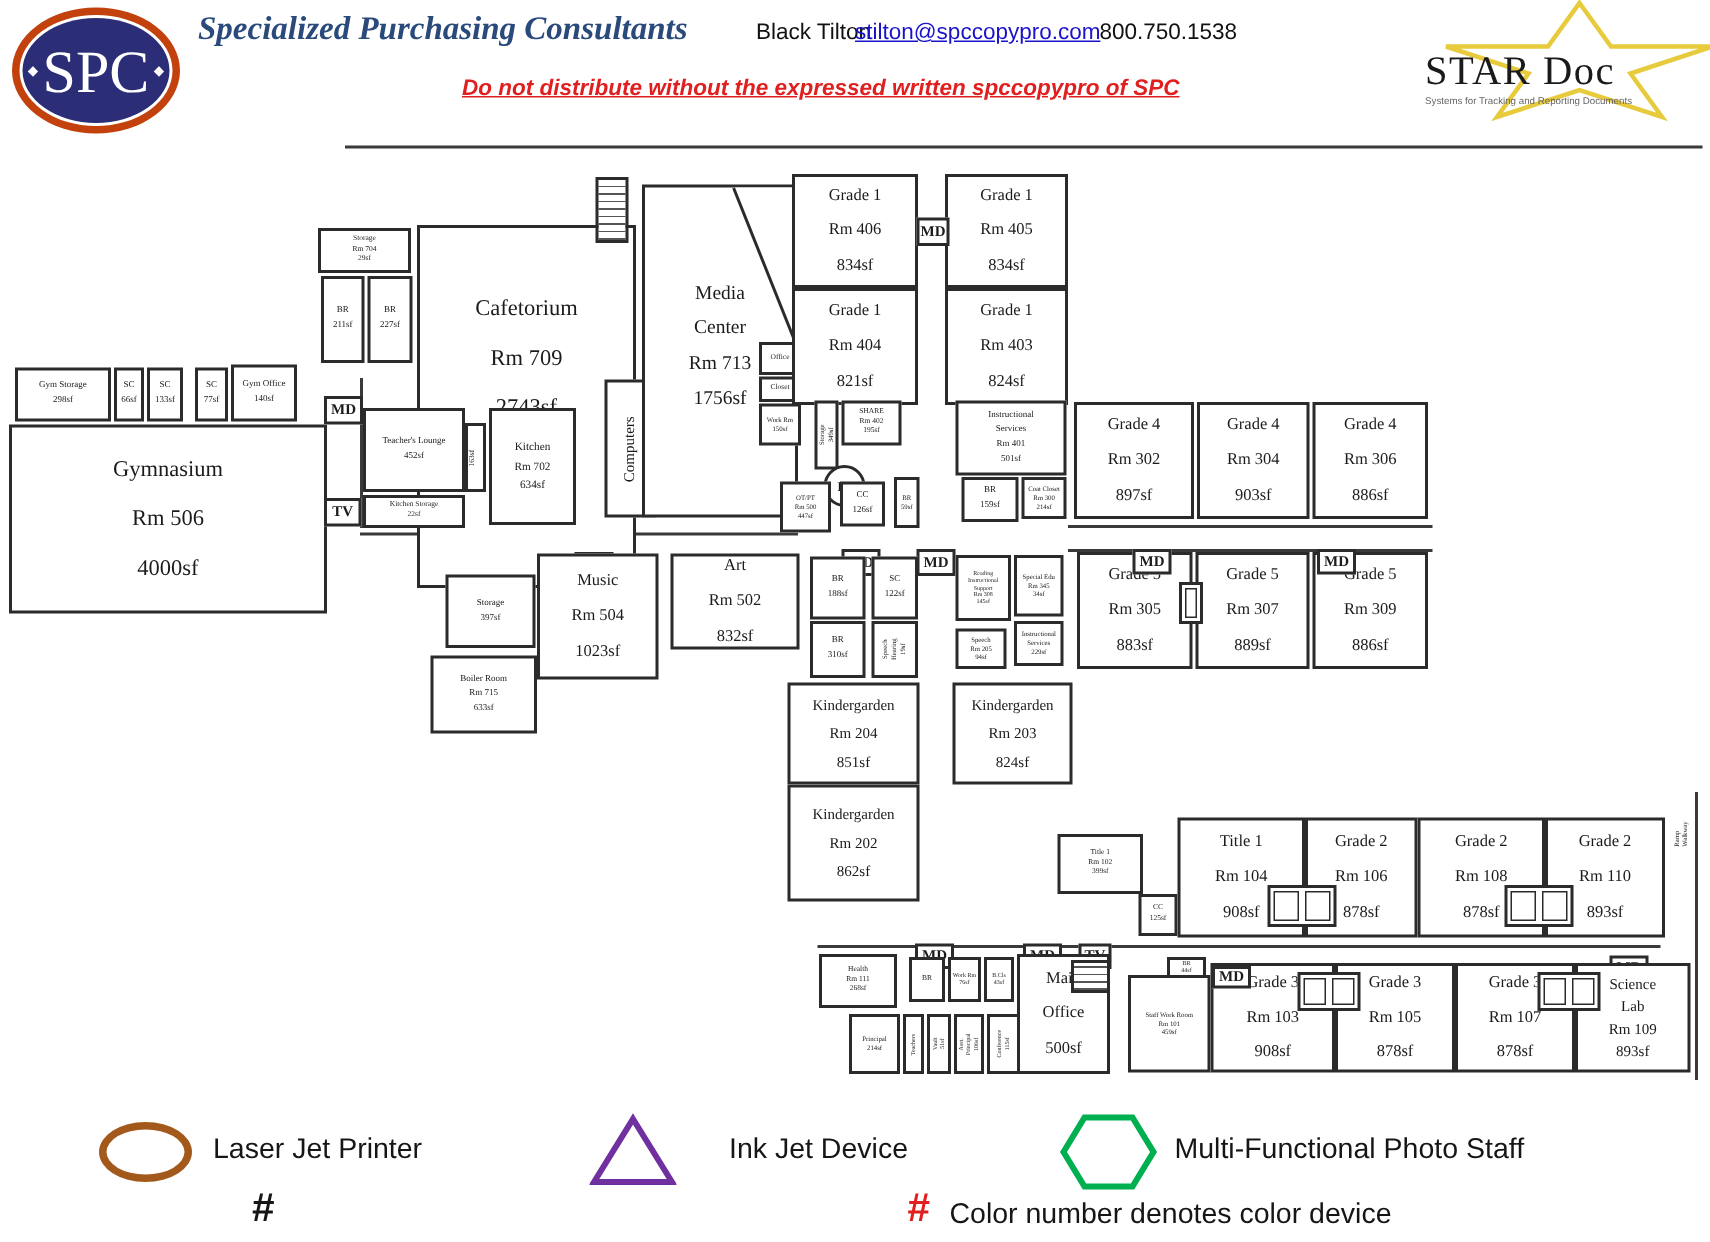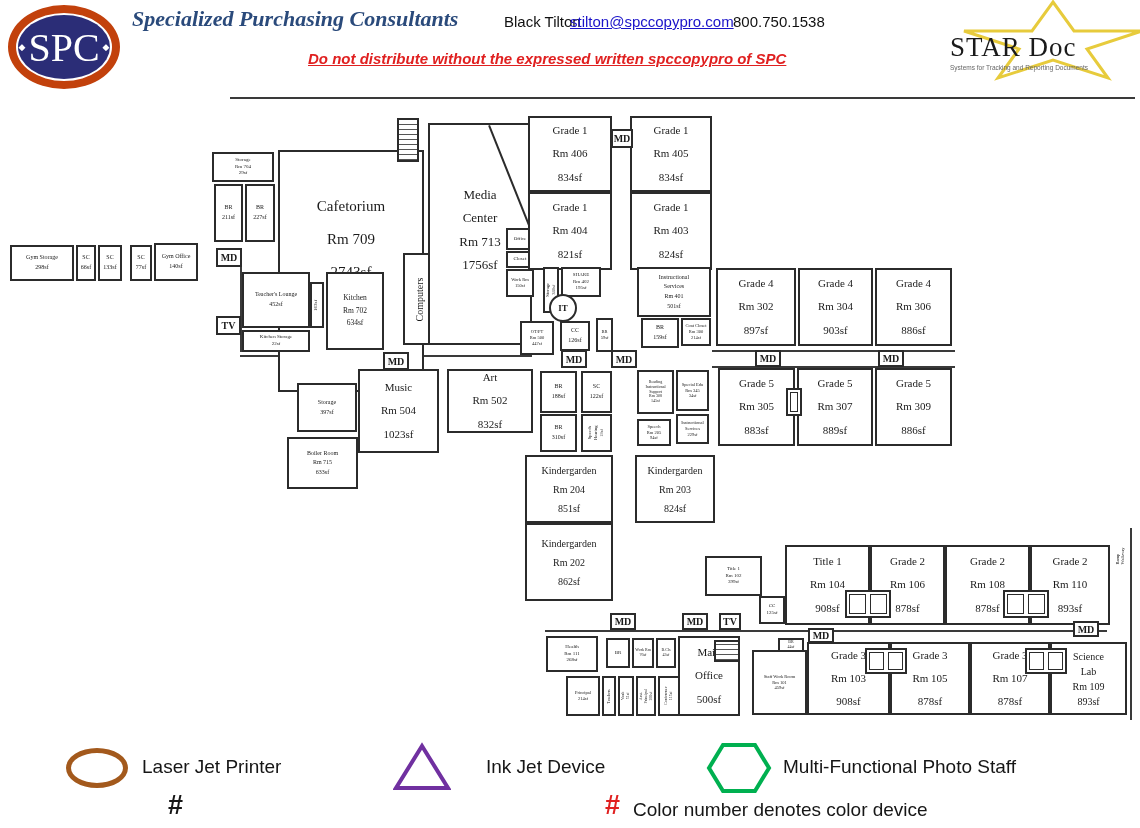--- a/index.html
+++ b/index.html
@@ -1,18 +1,18 @@
 <!DOCTYPE html>
 <html><head>
 <meta charset="utf-8">
 <style>
   html,body{margin:0;padding:0;background:#fff;}
   .page{position:relative;width:1140px;height:828px;background:#fff;overflow:hidden;font-family:"Liberation Sans",sans-serif;}
   
-  .logo-outer{position:absolute;left:8px;top:5px;width:112px;height:84px;border:8px solid #c2410c;border-radius:50%;padding:2px;box-sizing:border-box;background:#fff;}
+  .logo-outer{position:absolute;left:8px;top:5px;width:112px;height:84px;border:5px solid #c2410c;border-radius:50%;padding:2px;box-sizing:border-box;background:#fff;}
   .logo-inner{width:100%;height:100%;border-radius:50%;background:#2b2d77;color:#fff;display:flex;align-items:center;justify-content:center;font-family:"Liberation Serif",serif;font-size:40px;}
   .logo-inner::before,.logo-inner::after{content:"◆";font-size:9px;margin:0 3px;}
   .company{position:absolute;left:132px;top:6px;font-family:"Liberation Serif",serif;font-style:italic;font-weight:bold;font-size:22px;color:#2a4a7b;}
   .contact{position:absolute;top:13px;font-size:15px;color:#111;}
   .contact a{color:#1a12c9;text-decoration:underline;}
   .notice{position:absolute;left:308px;top:50px;font-size:15px;font-weight:bold;font-style:italic;color:#e02020;text-decoration:underline;}
   .star-svg{position:absolute;left:938px;top:0;}
   .spc-box{position:absolute;left:838px;top:30px;width:105px;height:44px;background:#161616;color:#fff;text-align:center;box-sizing:border-box;padding-top:4px;}
   .spc-box .b1{font-family:"Liberation Serif",serif;font-size:21px;letter-spacing:3px;line-height:1.1;}
   .spc-box .b2{font-size:4.5px;color:#aaa;letter-spacing:.4px;}
@@ -24,21 +24,21 @@
   .f16{font-size:15px;line-height:2.2;}
   .f13{font-size:13px;line-height:1.8;}
   .f11{font-size:11px;line-height:2.1;}
   .f10{font-size:10px;line-height:1.9;}
   .f7{font-size:7.5px;line-height:1.7;}
   .f6{font-size:6px;line-height:1.6;}
   .f5{font-size:5px;line-height:1.35;}
   .f45{font-size:4.5px;line-height:1.3;}
   .f4{font-size:4px;line-height:1.2;}
   .vert .lbl{transform:rotate(-90deg);white-space:pre-line;}
-  .marker{position:absolute;border:2px solid #2b2b2b;background:#fff;box-sizing:border-box;display:flex;align-items:center;justify-content:center;font:bold 10px "Liberation Serif",serif;color:#1b1b1b;}
+  .marker{position:absolute;border:2px solid #2b2b2b;background:#fff;box-sizing:border-box;display:flex;align-items:center;justify-content:center;font:bold 10px "Liberation Serif",serif;color:#1b1b1b;margin-top:16px;}
   .circle{border-radius:50%;font-size:9px;}
   .wall{position:absolute;background:#3a3a3a;}
   .hatch{position:absolute;border:2px solid #2b2b2b;box-sizing:border-box;background:repeating-linear-gradient(0deg,#555 0 1px,#fff 1px 5px);}
   .cubby{position:absolute;border:2px solid #2b2b2b;box-sizing:border-box;background:#fff;display:flex;}
   .cubby i{flex:1;border:1.5px solid #2b2b2b;margin:2px;}
   .cubby.v{flex-direction:column;}
   .tri-mask{position:absolute;left:490px;top:125px;width:0;height:0;border-top:105px solid #fff;border-left:42px solid transparent;}
   .diag{position:absolute;left:490px;top:125px;width:113px;border-top:2px solid #2b2b2b;transform:rotate(68.2deg);transform-origin:0 0;}
   .plain{position:absolute;display:flex;align-items:center;justify-content:center;font-family:"Liberation Serif",serif;color:#1b1b1b;}
   
@@ -78,20 +78,23 @@
   <div class="room f6" style="left:10px;top:245px;width:64px;height:36px">Gym Storage
 298sf</div>
   <div class="room f6" style="left:76px;top:245px;width:20px;height:36px">SC
 66sf</div>
   <div class="room f6" style="left:98px;top:245px;width:24px;height:36px">SC
 133sf</div>
   <div class="room f6" style="left:130px;top:245px;width:22px;height:36px">SC
 77sf</div>
   <div class="room f6" style="left:154px;top:243px;width:44px;height:38px">Gym Office
 140sf</div>
+  <div class="room f16" style="left:6px;top:283px;width:212px;height:126px">Gymnasium
+Rm 506
+4000sf</div>
   <div class="room f5" style="left:212px;top:152px;width:62px;height:30px">Storage
 Rm 704
 29sf</div>
   <div class="room f6" style="left:214px;top:184px;width:29px;height:58px">BR
 211sf</div>
   <div class="room f6" style="left:245px;top:184px;width:30px;height:58px">BR
 227sf</div>
   <div class="room f16 padtop" style="left:278px;top:150px;width:146px;height:242px;padding-top:38px">Cafetorium
 Rm 709
 2743sf</div>

